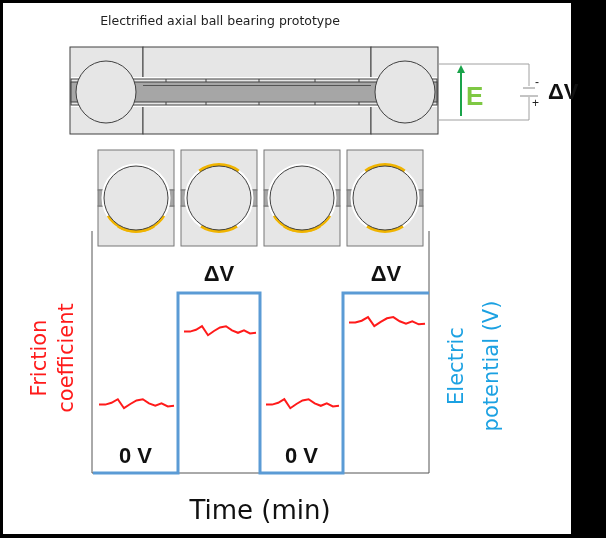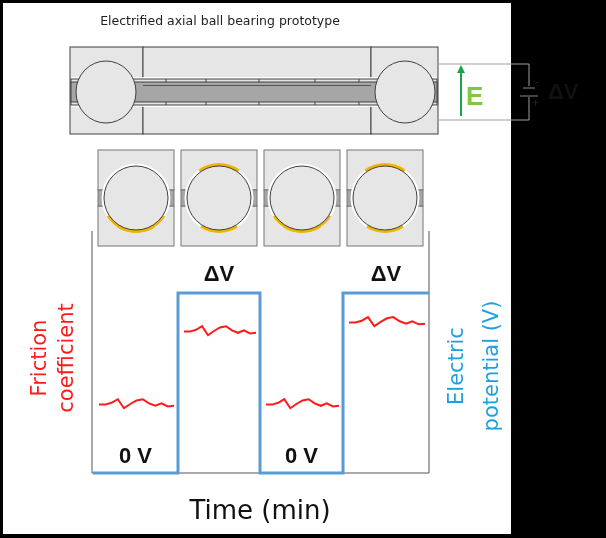--- a/index.html
+++ b/index.html
@@ -1,17 +1,17 @@
 <!DOCTYPE html>
 <html><head>
 <meta charset="utf-8">
 <style>
   html, body { margin: 0; padding: 0; background: #000; }
   body { width: 606px; height: 538px; position: relative; overflow: hidden; font-family: "Liberation Sans", sans-serif; }
-  #canvas { position: absolute; left: 3px; top: 3px; width: 508px; height: 531px; background: #fff; }
+  #canvas { position: absolute; left: 3px; top: 3px; width: 568px; height: 531px; background: #fff; }
   svg { position: absolute; left: 0; top: 0; }
   .title { font-family: "DejaVu Sans", sans-serif; font-size: 12.5px; fill: #222; }
   .dv { font-family: "Liberation Sans", sans-serif; font-weight: bold; font-size: 22px; fill: #111; }
   .ovb { font-family: "Liberation Sans", sans-serif; font-weight: bold; font-size: 22px; fill: #111; }
   .ylab-left { font-family: "DejaVu Sans", sans-serif; font-size: 21px; fill: #ff1a1a; }
   .ylab-right { font-family: "DejaVu Sans", sans-serif; font-size: 21px; fill: #1ba1e2; }
   .xlab { font-family: "DejaVu Sans", sans-serif; font-size: 26px; fill: #111; }
   .elabel { font-family: "Liberation Sans", sans-serif; font-weight: bold; font-size: 26px; fill: #7ec843; }
   .sign { font-family: "Liberation Sans", sans-serif; font-size: 12px; fill: #222; }
 </style>

